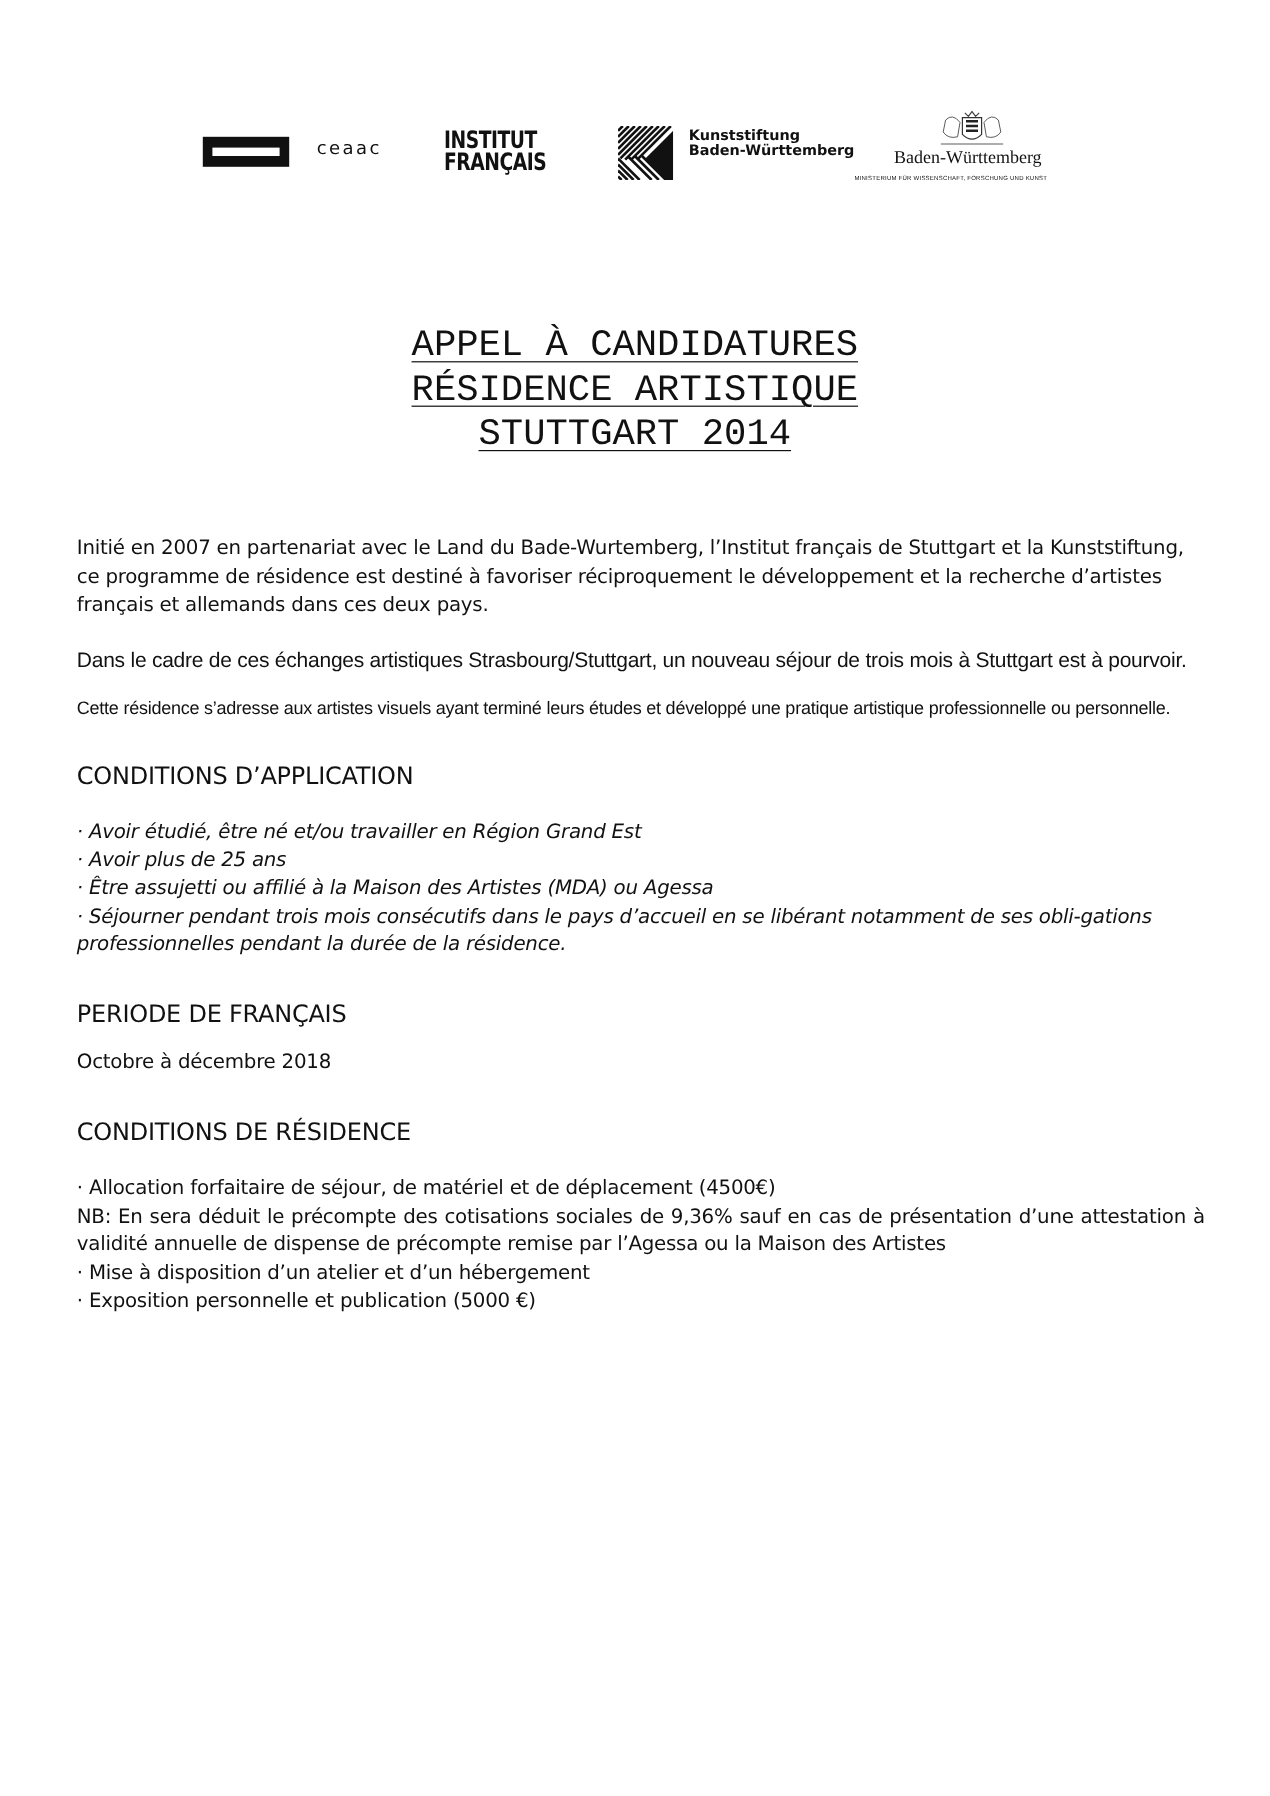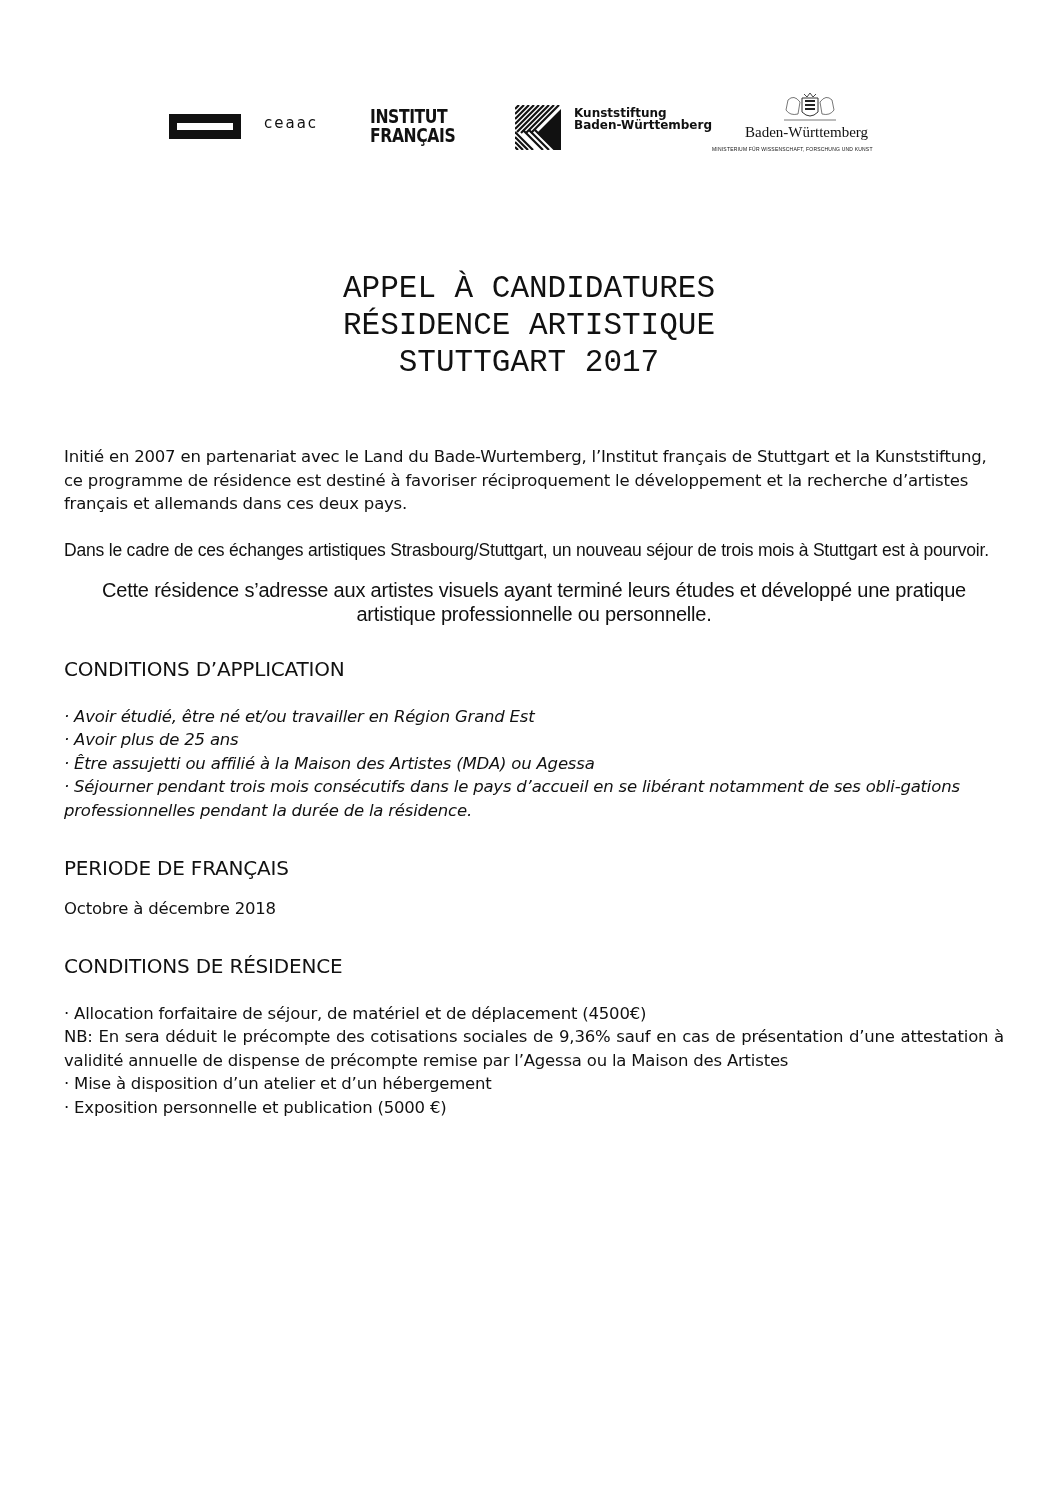--- a/index.html
+++ b/index.html
@@ -35,30 +35,30 @@
     font-family: "Liberation Serif", serif;
   }
   .logo-bw-ministry {
     position: absolute; left: 712px; top: 146px; font-size: 5px; letter-spacing: 0.2px;
     font-family: "Liberation Sans", sans-serif;
   }
   .title {
     position: absolute; left: 0; top: 270px; width: 1058px; text-align: center;
     font-family: "Liberation Mono", monospace; font-size: 31px; line-height: 37px;
   }
-  .title span { text-underline-offset: 5px; text-decoration-thickness: 1px; }
+  .title span { text-decoration: underline; text-underline-offset: 5px; text-decoration-thickness: 1px; }
   .body {
     position: absolute; left: 64px; top: 445px; width: 940px;
     font-family: "DejaVu Sans", sans-serif; font-size: 16.5px; line-height: 23.5px;
     letter-spacing: -0.2px;
   }
   .p { margin: 0; }
   .p-intro { margin-bottom: 23px; }
   .p-dans { margin-bottom: 17px; font-family: "Liberation Sans", sans-serif; font-size: 17.5px; }
-  .p-cette { margin-bottom: 32px; font-family: "Liberation Sans", sans-serif; font-size: 20px; text-align: center; }
+  .p-cette { margin-bottom: 32px; font-family: "Liberation Sans", sans-serif; font-size: 15px; }
   .h { margin: 0; text-underline-offset: 4px; text-decoration-thickness: 1px; font-size: 20px; }
   .h1 { margin-bottom: 23px; }
   .list { margin: 0; padding: 0; list-style: none; }
   .list-app { margin-bottom: 35px; font-style: italic; }
   .h2 { margin-bottom: 16px; }
   .period { margin: 0 0 35px 0; }
   .h3 { margin-bottom: 23px; }
   .nb { text-align: justify; text-align-last: left; }
 </style>
 </head>
@@ -108,21 +108,21 @@
     <path d="M52 8 Q46 2 40 10 L42 22 Q50 24 54 18 Z" fill="none" stroke="#555" stroke-width="0.8"></path>
     <line x1="4" y1="28" x2="56" y2="28" stroke="#555" stroke-width="0.8"></line>
   </svg>
   <div class="logo-bw-name">Baden-Württemberg</div>
   <div class="logo-bw-ministry">MINISTERIUM FÜR WISSENSCHAFT, FORSCHUNG UND KUNST</div>
 </div>
 
 <div class="title">
   <div><span>APPEL À CANDIDATURES</span></div>
   <div><span>RÉSIDENCE ARTISTIQUE</span></div>
-  <div><span>STUTTGART 2017</span></div>
+  <div><span>STUTTGART 2014</span></div>
 </div>
 
 <div class="body">
   <p class="p p-intro">Initié en 2007 en partenariat avec le Land du Bade-Wurtemberg, l’Institut français de Stuttgart et la Kunststiftung, ce programme de résidence est destiné à favoriser réciproquement le développement et la recherche d’artistes français et allemands dans ces deux pays.</p>
   <p class="p p-dans">Dans le cadre de ces échanges artistiques Strasbourg/Stuttgart, un nouveau séjour de trois mois à Stuttgart est à pourvoir.</p>
   <p class="p p-cette">Cette résidence s’adresse aux artistes visuels ayant terminé leurs études et développé une pratique artistique professionnelle ou personnelle.</p>
 
   <p class="h h1">CONDITIONS D’APPLICATION</p>
   <ul class="list list-app">
     <li>· Avoir étudié, être né et/ou travailler en Région Grand Est</li>

